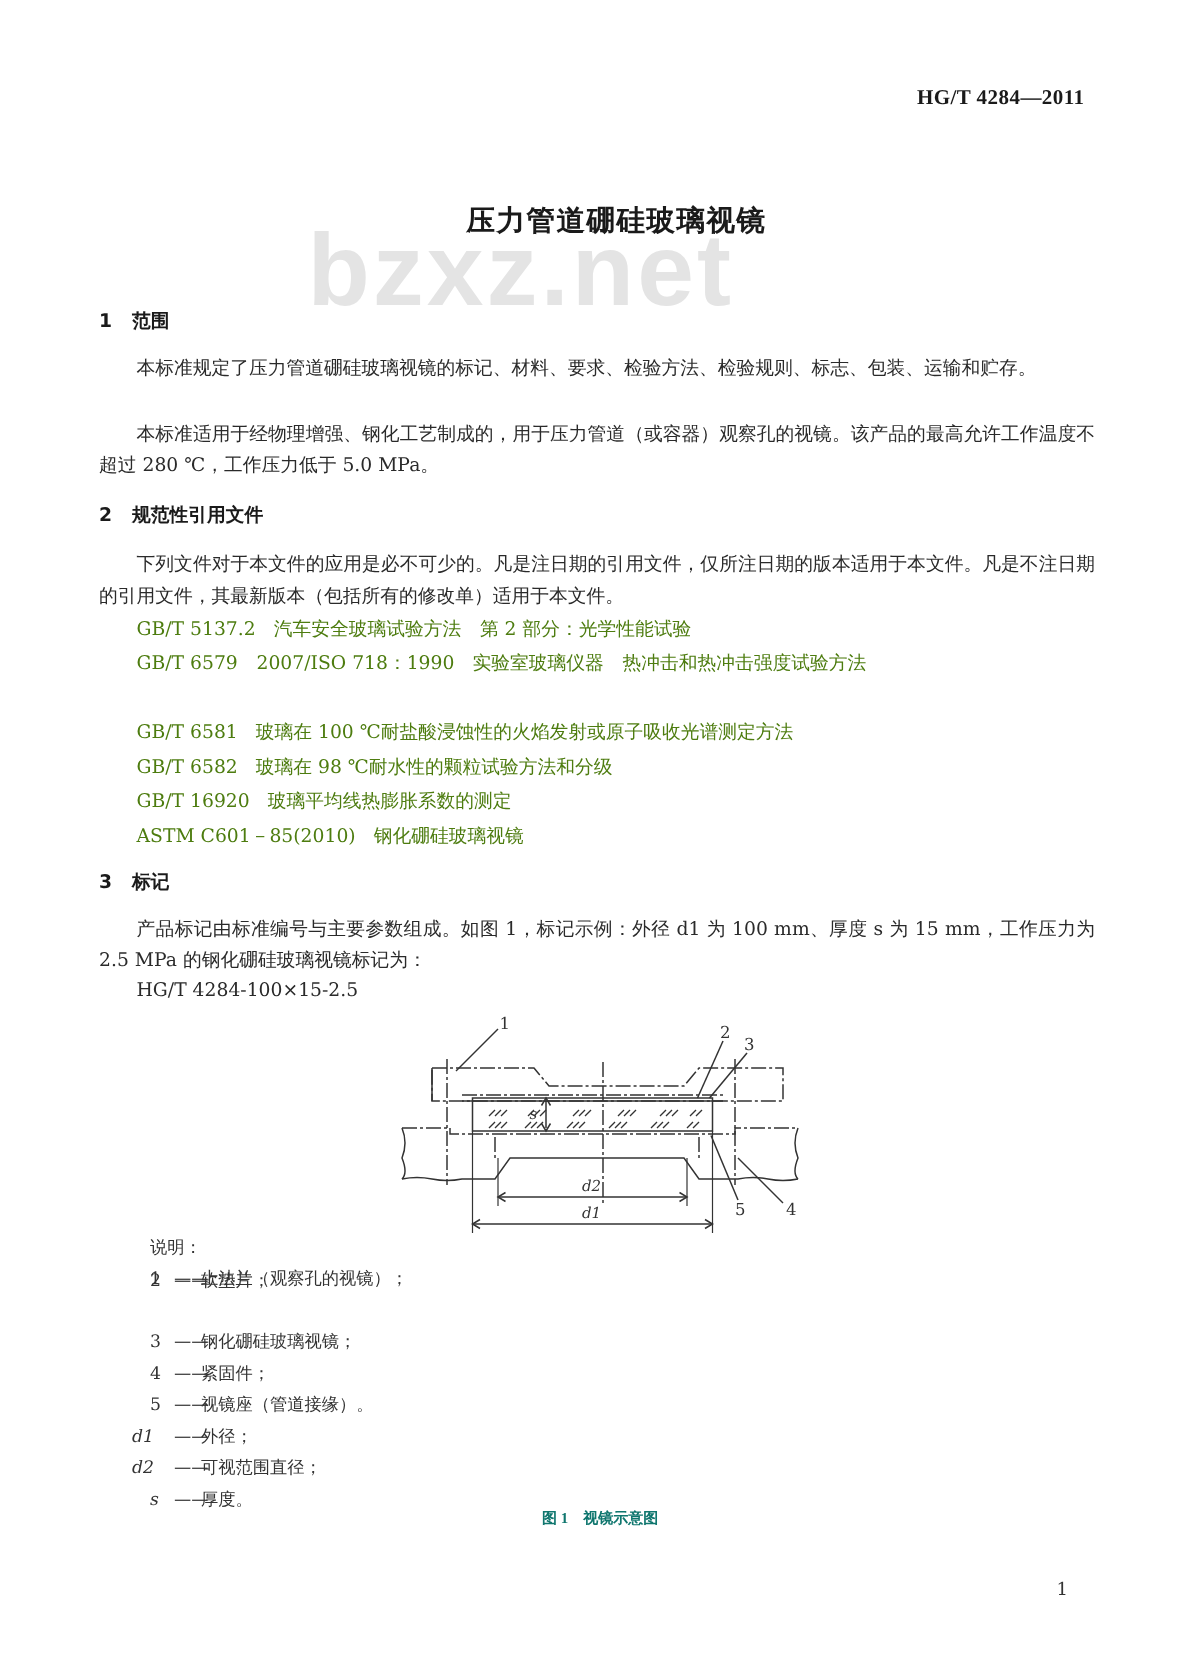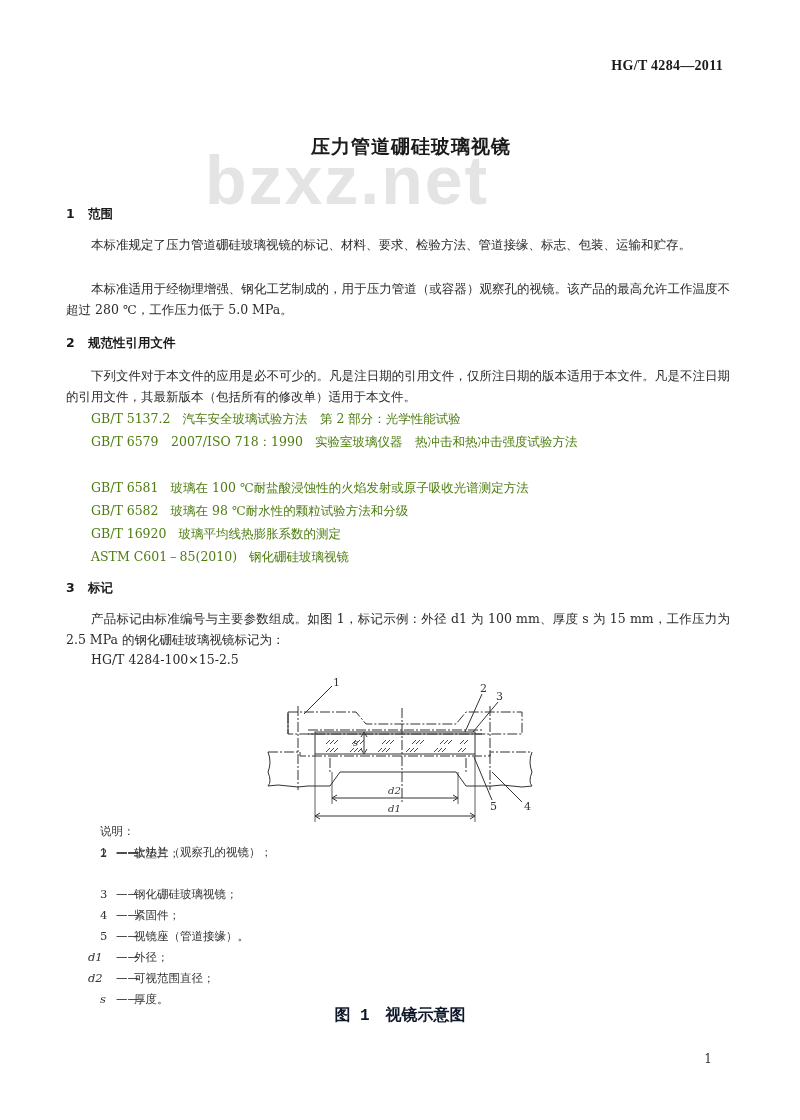--- a/index.html
+++ b/index.html
@@ -20,38 +20,38 @@
          text-indent: 25px; text-align: justify; }
     .ref { position: absolute; left: 91px; font-size: 12.5px; color: #4d7c0f; white-space: nowrap; }
     .ref .code { display: inline-block; margin-right: 12px; }
     .mark-example { position: absolute; left: 91px; top: 652px; font-size: 12.5px; color: #2a2a2a; }
     .figure { position: absolute; left: 260px; top: 672px; width: 280px; height: 155px; }
     .legend-title { position: absolute; left: 100px; top: 824px; font-size: 11.5px; font-family: "DejaVu Sans", sans-serif; color:#333; }
     .legend-item { position: absolute; left: 100px; font-size: 11.5px; font-family: "DejaVu Sans", sans-serif; color:#333; white-space: nowrap; }
     .legend-item .k { display: inline-block; width: 16px; font-family: "DejaVu Serif", serif; }
     .legend-item .dash { display: inline-block; width: 18px; }
     .fig-caption { position: absolute; left: 0; width: 800px; top: 1005px; text-align: center;
-                   font-family: Liberation Mono, monospace; font-weight: bold; font-size: 16px; color: #0f172a; }
+                   font-family: Liberation Serif, serif; font-weight: bold; font-size: 10px; color: #0f766e; }
     .page-no { position: absolute; right: 88px; top: 1052px; font-size: 12px; color: #333; }
   </style>
 </head>
 <body>
 
 <div class="page">
 
   <div class="std-code">HG/T 4284—2011</div>
 
   <div class="watermark">bzxz.net</div>
 
   <div class="title">压力管道硼硅玻璃视镜</div>
 
   <div class="h" style="top:206px;">
     <span class="num">1</span><span>范围</span>
   </div>
-  <div class="p" style="top:234px;">本标准规定了压力管道硼硅玻璃视镜的标记、材料、要求、检验方法、管道接缘、标志、包装、运输和贮存。</div>
+  <div class="p" style="top:234px;">本标准规定了压力管道硼硅玻璃视镜的标记、材料、要求、检验方法、检验规则、标志、包装、运输和贮存。</div>
   <div class="p" style="top:278px;">本标准适用于经物理增强、钢化工艺制成的，用于压力管道（或容器）观察孔的视镜。该产品的最高允许工作温度不超过 280 ℃，工作压力低于 5.0 MPa。</div>
 
   <div class="h" style="top:335px;">
     <span class="num">2</span><span>规范性引用文件</span>
   </div>
   <div class="p" style="top:365px;">下列文件对于本文件的应用是必不可少的。凡是注日期的引用文件，仅所注日期的版本适用于本文件。凡是不注日期的引用文件，其最新版本（包括所有的修改单）适用于本文件。</div>
 
   <div class="ref" style="top:411px;">
     <span class="code">GB/T 5137.2</span><span>汽车安全玻璃试验方法　第 2 部分：光学性能试验</span>
   </div>

